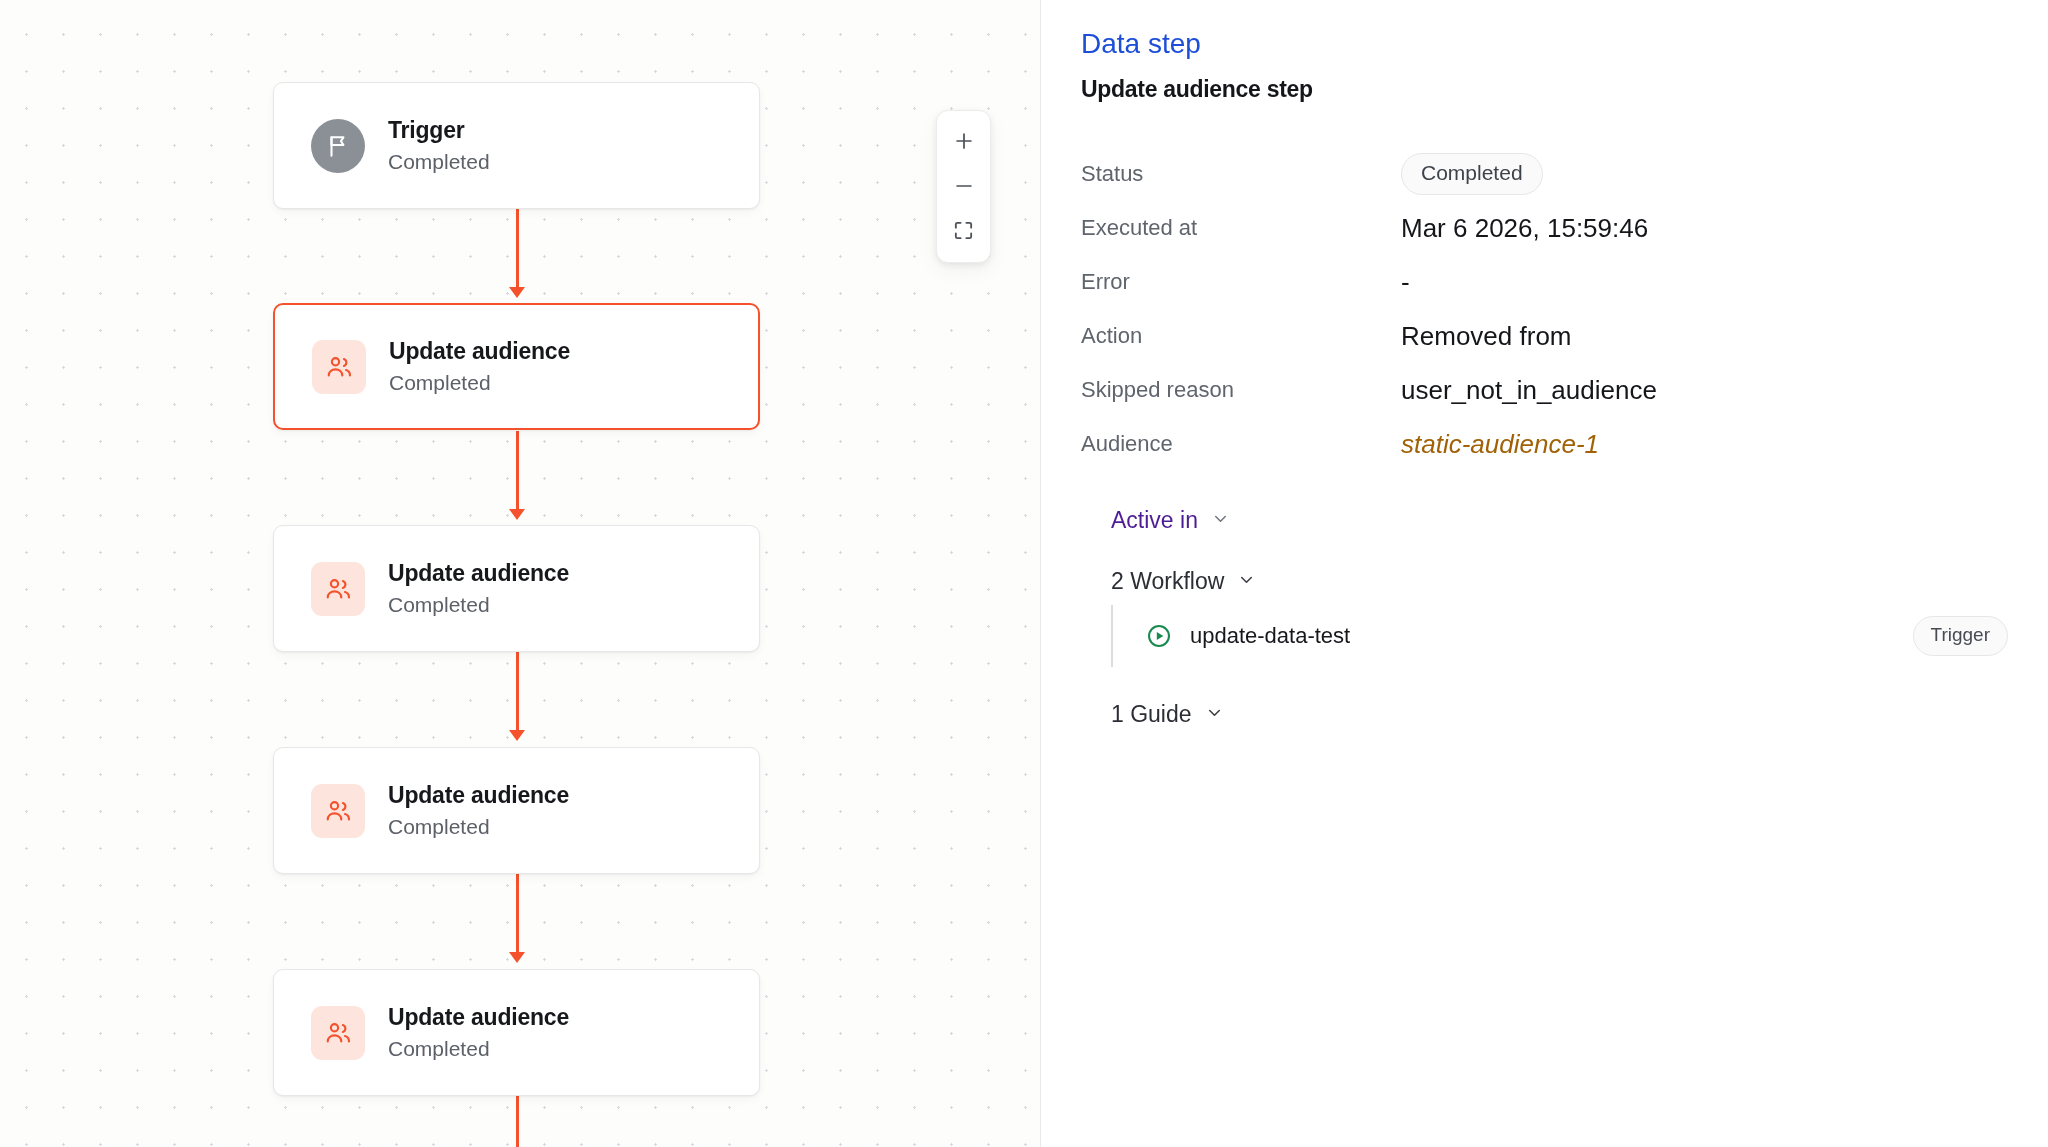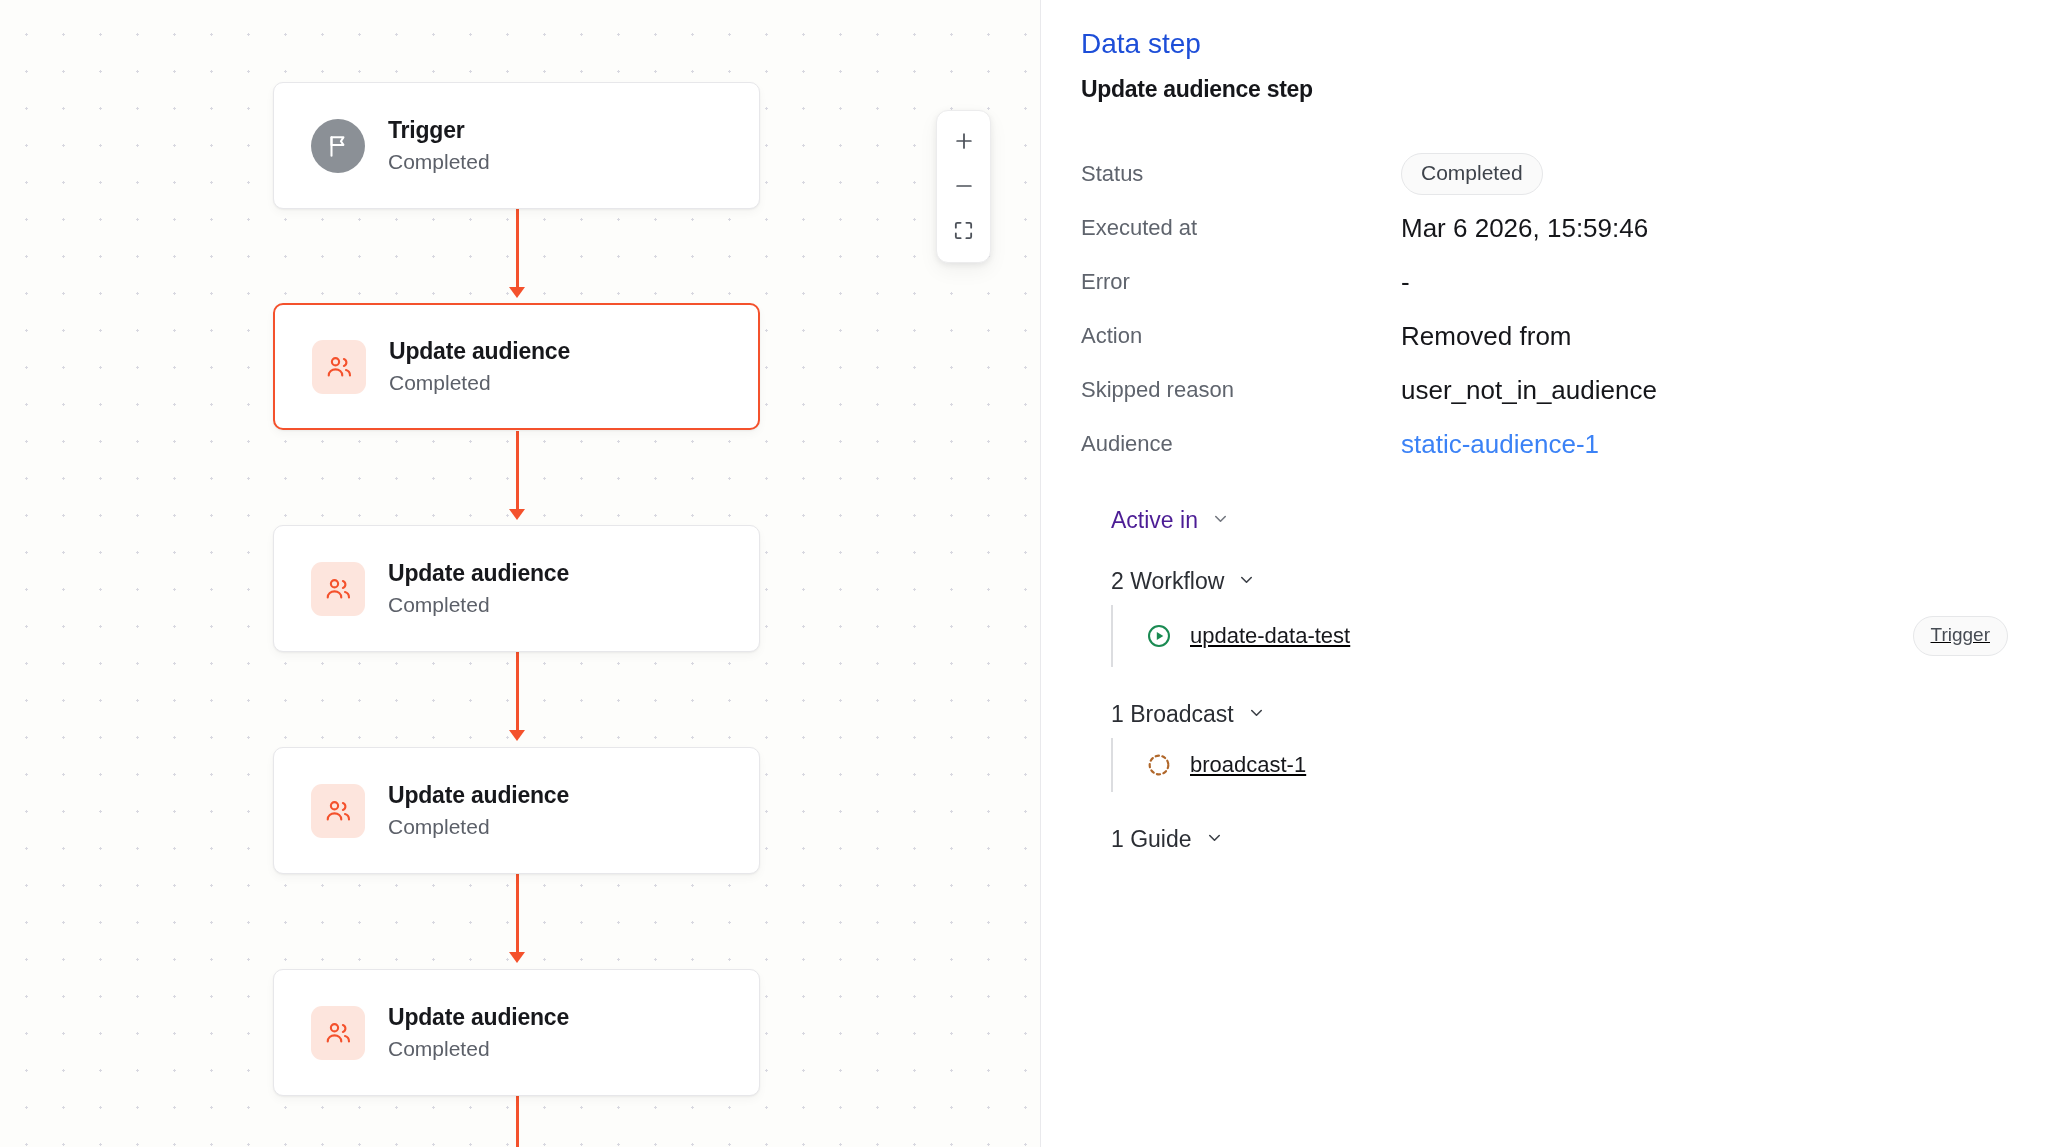--- a/index.html
+++ b/index.html
@@ -120,21 +120,21 @@
     display: flex; align-items: center;
     min-height: 54px;
   }
   .detail-label {
     flex: 0 0 320px;
     font-size: 22px; color: #5f646d;
   }
   .detail-value {
     font-size: 26px; color: #15161a; font-weight: 400;
   }
-  .detail-value.link { color: #3b82f6; }
+  .detail-value.link { color: #a16207; font-style: italic; }
   .status-pill {
     display: inline-block;
     padding: 7px 19px 9px;
     border: 1px solid #e6e7e9;
     border-radius: 999px;
     background: #fafafa;
     font-size: 21px;
     color: #3e434b;
     line-height: 1.15;
   }
@@ -145,21 +145,21 @@
     cursor: pointer;
     margin-bottom: 10px;
   }
   .collapse-head .ct {
     font-size: 23px; color: #2b2e34; font-weight: 400;
   }
   .collapse-head.muted .ct { color: #4c1d95; }
   .chev { display: block; }
 
   .group { margin-top: 34px; }
-  .group-items { margin-top: 8px; text-decoration: underline; }
+  .group-items { margin-top: 8px; }
   .list-item {
     position: relative;
     display: flex; align-items: center; gap: 18px;
     padding: 11px 0 11px 35px;
     min-height: 54px;
   }
   .list-item::before {
     content: "";
     position: absolute;
     left: 0; top: 0; bottom: 0;
@@ -368,40 +368,20 @@
                   <path d="M10 8.4l6 3.6-6 3.6z" fill="#1a8a52"></path>
                 </svg>
               </span>
               <span class="item-label">update-data-test</span>
             </div>
             <span class="trigger-badge">Trigger</span>
           </div>
         </div>
       </div>
 
-      <div class="group">
-        <div class="collapse-head">
-          <span class="ct">1 Broadcast</span>
-          <span class="chev">
-            <svg width="19" height="19" viewBox="0 0 24 24" fill="none" stroke="#3c4047" stroke-width="2" stroke-linecap="round" stroke-linejoin="round">
-                <path d="M6 9.5l6 6 6-6"></path>
-              </svg>
-          </span>
-        </div>
-        <div class="group-items">
-          <div class="list-item">
-            <span class="ii">
-              <svg width="26" height="26" viewBox="0 0 24 24" fill="none">
-                <circle cx="12" cy="12" r="8.6" stroke="#b0672a" stroke-width="2" stroke-dasharray="3 3.2" stroke-linecap="round"></circle>
-              </svg>
-            </span>
-            <span class="item-label">broadcast-1</span>
-          </div>
-        </div>
-      </div>
 
       <div class="group">
         <div class="collapse-head">
           <span class="ct">1 Guide</span>
           <span class="chev">
             <svg width="19" height="19" viewBox="0 0 24 24" fill="none" stroke="#3c4047" stroke-width="2" stroke-linecap="round" stroke-linejoin="round">
                 <path d="M6 9.5l6 6 6-6"></path>
               </svg>
           </span>
         </div>

